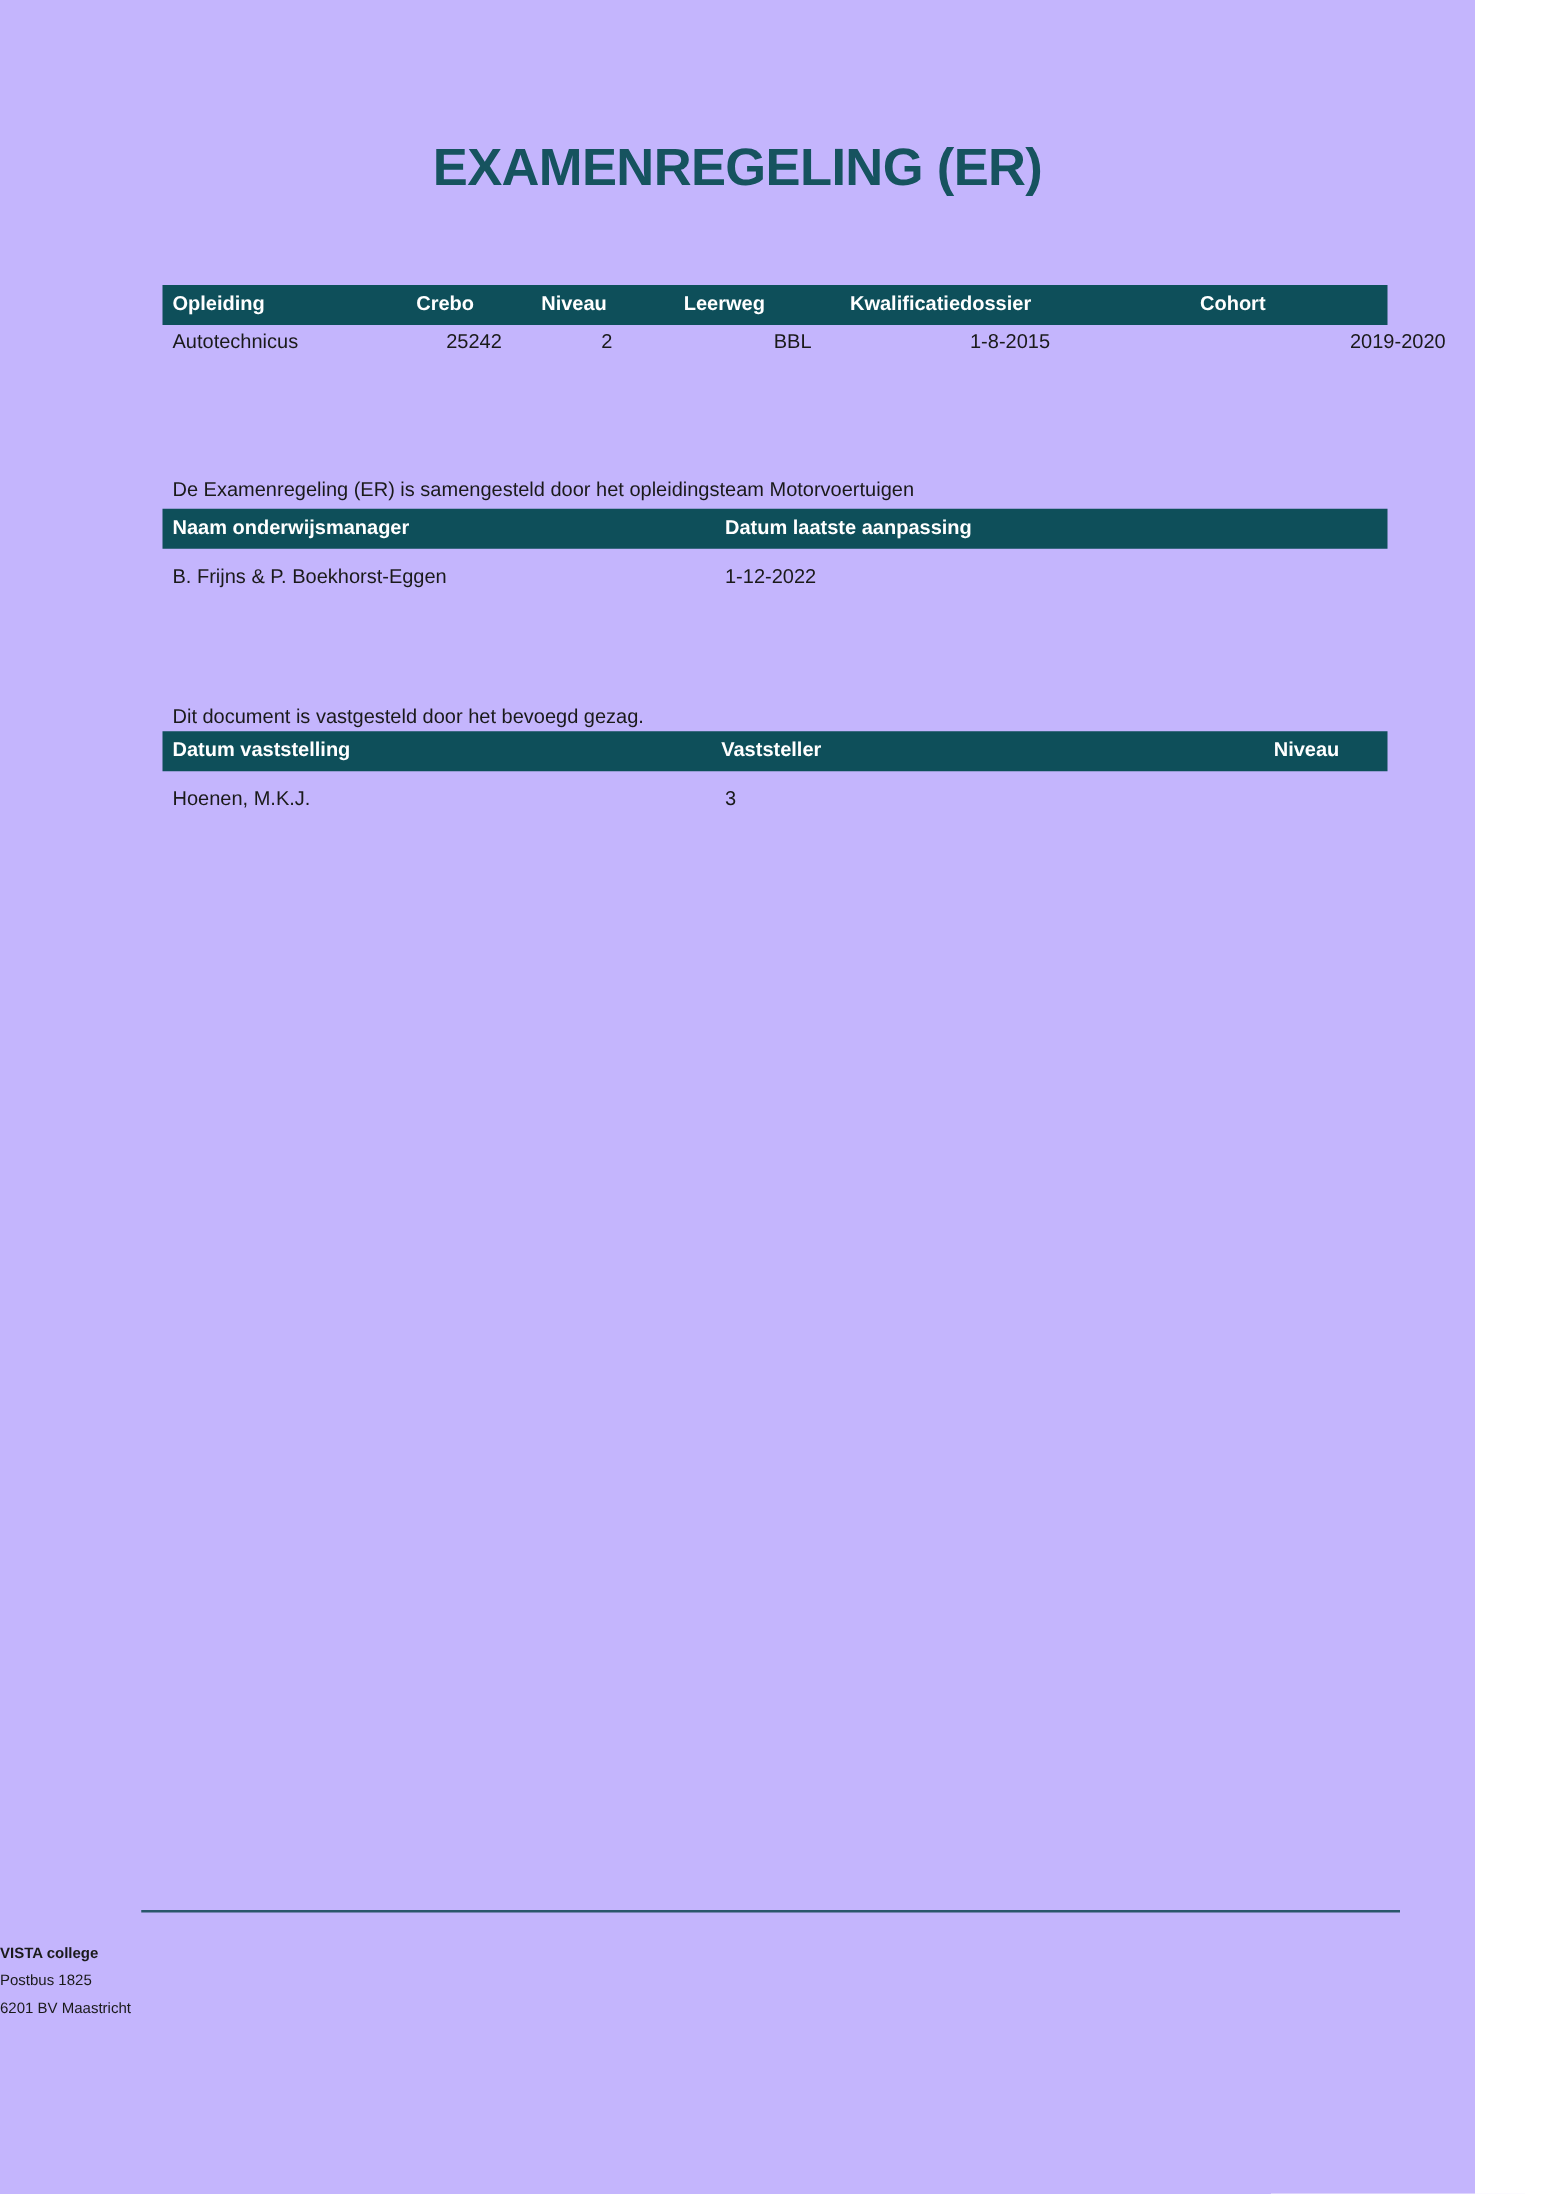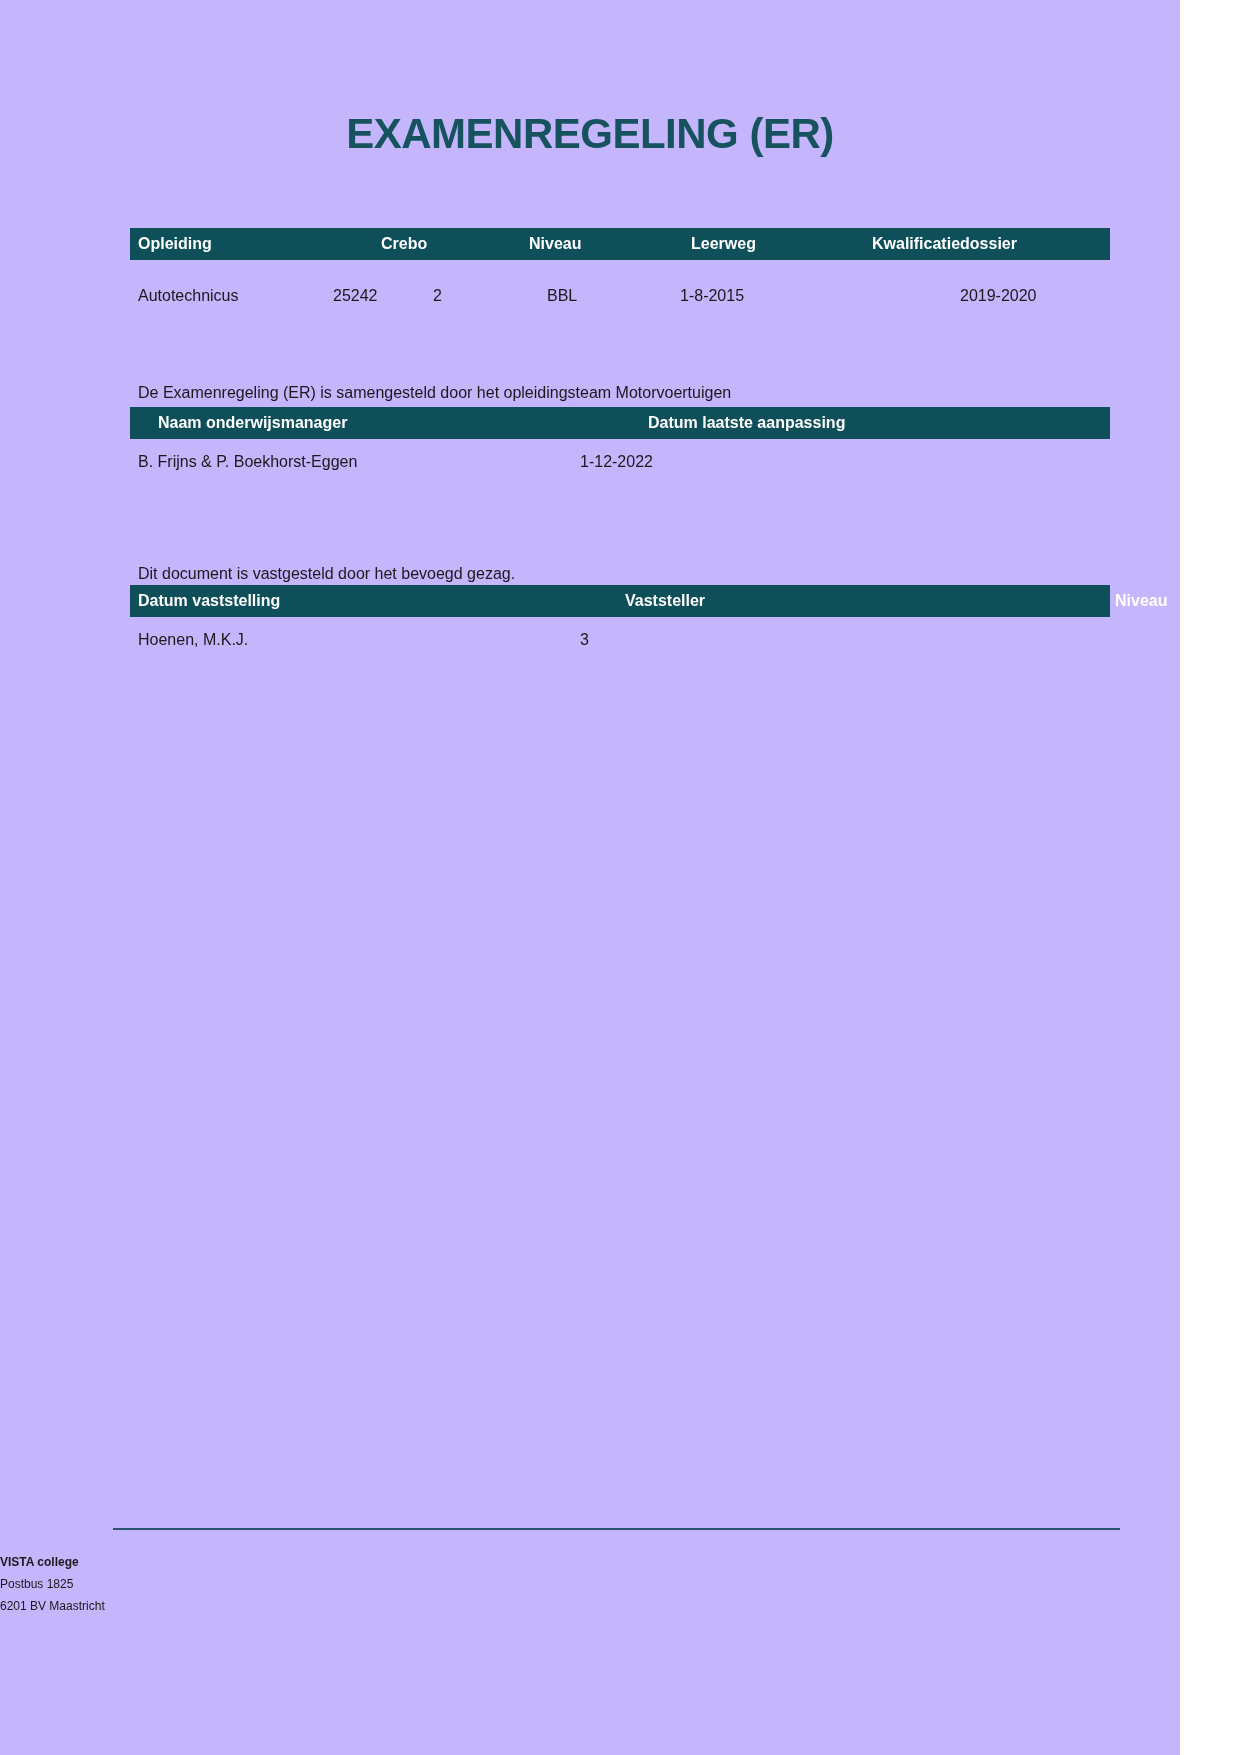--- a/index.html
+++ b/index.html
@@ -29,21 +29,20 @@
     left: 130px;
     width: 980px;
     height: 32px;
     display: flex;
     background: var(--accent, #0e4f5a);
     color: #ffffff;
     font-weight: bold;
     font-size: 16px;
     line-height: 32px;
     box-sizing: border-box;
-    gap: 48px;
   }
   .trow {
     position: absolute;
     left: 130px;
     width: 980px;
     height: 32px;
     display: flex;
     font-size: 16px;
     line-height: 32px;
     color: #1a1a1a;
@@ -99,31 +98,31 @@
   <div class="doc-title">EXAMENREGELING (ER)</div>
 
   <div class="band" style="top:228px;">
     <div class="cell t1-c0">Opleiding</div>
     <div class="cell t1-c1">Crebo</div>
     <div class="cell t1-c2">Niveau</div>
     <div class="cell t1-c3">Leerweg</div>
     <div class="cell t1-c4">Kwalificatiedossier</div>
     <div class="cell t1-c5">Cohort</div>
   </div>
-  <div class="trow" style="top:280px;">
+  <div class="trow" style="top:258px;gap:24px;">
     <div class="cell t1-c0">Autotechnicus</div>
     <div class="cell t1-c1">25242</div>
     <div class="cell t1-c2">2</div>
     <div class="cell t1-c3">BBL</div>
     <div class="cell t1-c4">1-8-2015</div>
     <div class="cell t1-c5">2019-2020</div>
   </div>
 
   <div class="intro" style="top:370px;margin-top:12px;">De Examenregeling (ER) is samengesteld door het opleidingsteam Motorvoertuigen</div>
-  <div class="band" style="top:407px;padding-left:20px;">
+  <div class="band" style="top:407px;">
     <div class="cell t2-c0">Naam onderwijsmanager</div>
     <div class="cell t2-c1">Datum laatste aanpassing</div>
   </div>
   <div class="trow" style="top:446px;">
     <div class="cell t2-c0">B. Frijns &amp; P. Boekhorst-Eggen</div>
     <div class="cell t2-c1">1-12-2022</div>
   </div>
 
   <div class="intro" style="top:563px;">Dit document is vastgesteld door het bevoegd gezag.</div>
   <div class="band" style="top:585px;">

